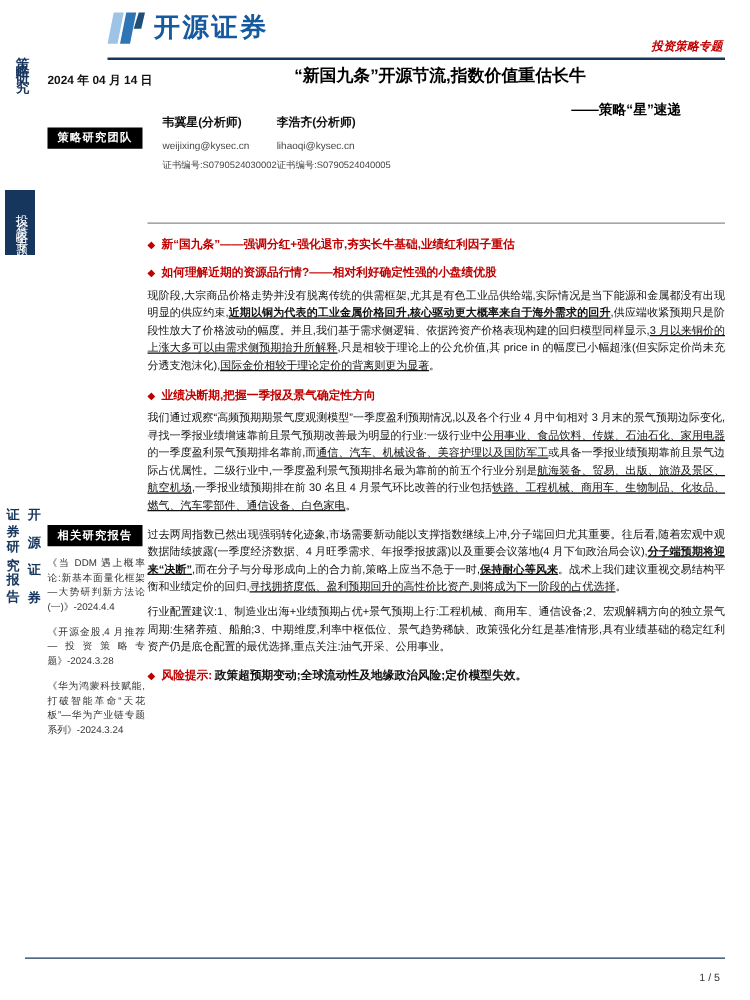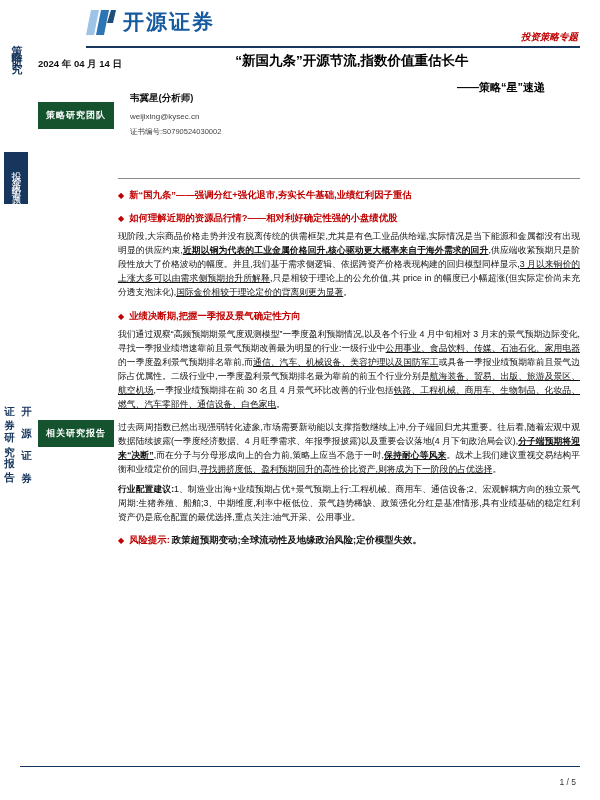--- a/index.html
+++ b/index.html
@@ -28,21 +28,21 @@
   .logo { position: absolute; left: 86px; top: 8px; display: flex; align-items: center; gap: 7px; }
   .logo-text { font-size: 21px; font-weight: bold; color: #15599f; letter-spacing: 2px; }
   .tag { position: absolute; right: 22px; top: 31px; font-size: 9.5px; font-weight: bold; color: #c00000; font-style: italic; }
   .header-rule { position: absolute; left: 86px; right: 20px; top: 46px; border-top: 2px solid #17365d; }
 
   .date { position: absolute; left: 38px; top: 58px; font-size: 9.5px; font-weight: bold; color: #111; }
   .title { position: absolute; left: 128px; right: 24px; top: 52px; text-align: center; font-size: 13.5px; font-weight: bold; color: #000; }
   .subtitle { position: absolute; right: 55px; top: 80px; font-size: 11px; font-weight: bold; color: #000; }
 
   .navy-box {
-    position: absolute; left: 38px; width: 76px; height: 27px; background: #14532d;
+    position: absolute; left: 38px; width: 76px; height: 17px; background: #000000;
     color: #fff; font-size: 9px; font-weight: bold; letter-spacing: 1px;
     display: flex; align-items: center; justify-content: center;
   }
   .team-box { top: 102px; }
   .related-box { top: 420px; }
 
   .analysts { position: absolute; left: 130px; top: 92px; display: flex; }
   .a-name { font-size: 9.5px; font-weight: bold; color: #111; }
   .a-email { font-size: 8px; color: #444; margin-top: 7px; }
   .a-cert { font-size: 7.5px; color: #444; margin-top: 6px; }
@@ -91,24 +91,34 @@
   <div class="title">“新国九条”开源节流,指数价值重估长牛</div>
   <div class="subtitle">——策略“星”速递</div>
 
   <div class="navy-box team-box">策略研究团队</div>
   <div class="analysts">
     <div class="analyst">
       <div class="a-name">韦冀星(分析师)</div>
       <div class="a-email">weijixing@kysec.cn</div>
       <div class="a-cert">证书编号:S0790524030002</div>
     </div>
+    <div class="analyst">
+      <div class="a-name">李浩齐(分析师)</div>
+      <div class="a-email">lihaoqi@kysec.cn</div>
+      <div class="a-cert">证书编号:S0790524040005</div>
+    </div>
   </div>
   <div class="analyst-rule"></div>
 
   <div class="navy-box related-box">相关研究报告</div>
+  <div class="related-list">
+    <div class="rel-item">《当 DDM 遇上概率论:新基本面量化框架—大势研判新方法论(一)》-2024.4.4</div>
+    <div class="rel-item">《开源金股,4 月推荐—投资策略专题》-2024.3.28</div>
+    <div class="rel-item">《华为鸿蒙科技赋能,打破智能革命“天花板”—华为产业链专题系列》-2024.3.24</div>
+  </div>
 
   <div class="body">
 
     <div class="section">
       <div class="sec-head">
         <span class="bullet">◆</span><span>新“国九条”——强调分红+强化退市,夯实长牛基础,业绩红利因子重估</span>
       </div>
     </div>
 
     <div class="section">
@@ -120,21 +130,21 @@
 
     <div class="section">
       <div class="sec-head">
         <span class="bullet">◆</span><span>业绩决断期,把握一季报及景气确定性方向</span>
       </div>
       <p class="para"><span>我们通过观察“高频预期期景气度观测模型”一季度盈利预期情况,以及各个行业 4 月中旬相对 3 月末的景气预期边际变化,寻找一季报业绩增速靠前且景气预期改善最为明显的行业:一级行业中</span><span style="text-decoration: underline;">公用事业、食品饮料、传媒、石油石化、家用电器</span><span>的一季度盈利景气预期排名靠前,而</span><span style="text-decoration: underline;">通信、汽车、机械设备、美容护理以及国防军工</span><span>或具备一季报业绩预期靠前且景气边际占优属性。二级行业中,一季度盈利景气预期排名最为靠前的前五个行业分别是</span><span style="text-decoration: underline;">航海装备、贸易、出版、旅游及景区、航空机场</span><span>,一季报业绩预期排在前 30 名且 4 月景气环比改善的行业包括</span><span style="text-decoration: underline;">铁路、工程机械、商用车、生物制品、化妆品、燃气、汽车零部件、通信设备、白色家电</span><span>。</span></p>
     </div>
 
     <div class="section">
       <p class="para"><span>过去两周指数已然出现强弱转化迹象,市场需要新动能以支撑指数继续上冲,分子端回归尤其重要。往后看,随着宏观中观数据陆续披露(一季度经济数据、4 月旺季需求、年报季报披露)以及重要会议落地(4 月下旬政治局会议),</span><span style="font-weight: bold; text-decoration: underline;">分子端预期将迎来“决断”</span><span>,而在分子与分母形成向上的合力前,策略上应当不急于一时,</span><span style="font-weight: bold; text-decoration: underline;">保持耐心等风来</span><span>。战术上我们建议重视交易结构平衡和业绩定价的回归,</span><span style="text-decoration: underline;">寻找拥挤度低、盈利预期回升的高性价比资产,则将成为下一阶段的占优选择</span><span>。</span></p>
-      <p class="para"><span style="font-weight: bold;">行业配置建议:</span><span>1、制造业出海+业绩预期占优+景气预期上行:工程机械、商用车、通信设备;2、宏观解耦方向的独立景气周期:生猪养殖、船舶;3、中期维度,利率中枢低位、景气趋势稀缺、政策强化分红是基准情形,具有业绩基础的稳定红利资产仍是底仓配置的最优选择,重点关注:油气开采、公用事业。</span></p>
+      <p class="para"><span style="font-weight: normal;">行业配置建议:</span><span>1、制造业出海+业绩预期占优+景气预期上行:工程机械、商用车、通信设备;2、宏观解耦方向的独立景气周期:生猪养殖、船舶;3、中期维度,利率中枢低位、景气趋势稀缺、政策强化分红是基准情形,具有业绩基础的稳定红利资产仍是底仓配置的最优选择,重点关注:油气开采、公用事业。</span></p>
     </div>
 
     <div class="section">
       <div class="sec-head">
         <span class="bullet">◆</span><span>风险提示:</span><span class="risk-rest">政策超预期变动;全球流动性及地缘政治风险;定价模型失效。</span>
       </div>
     </div>
 
   </div>
 

